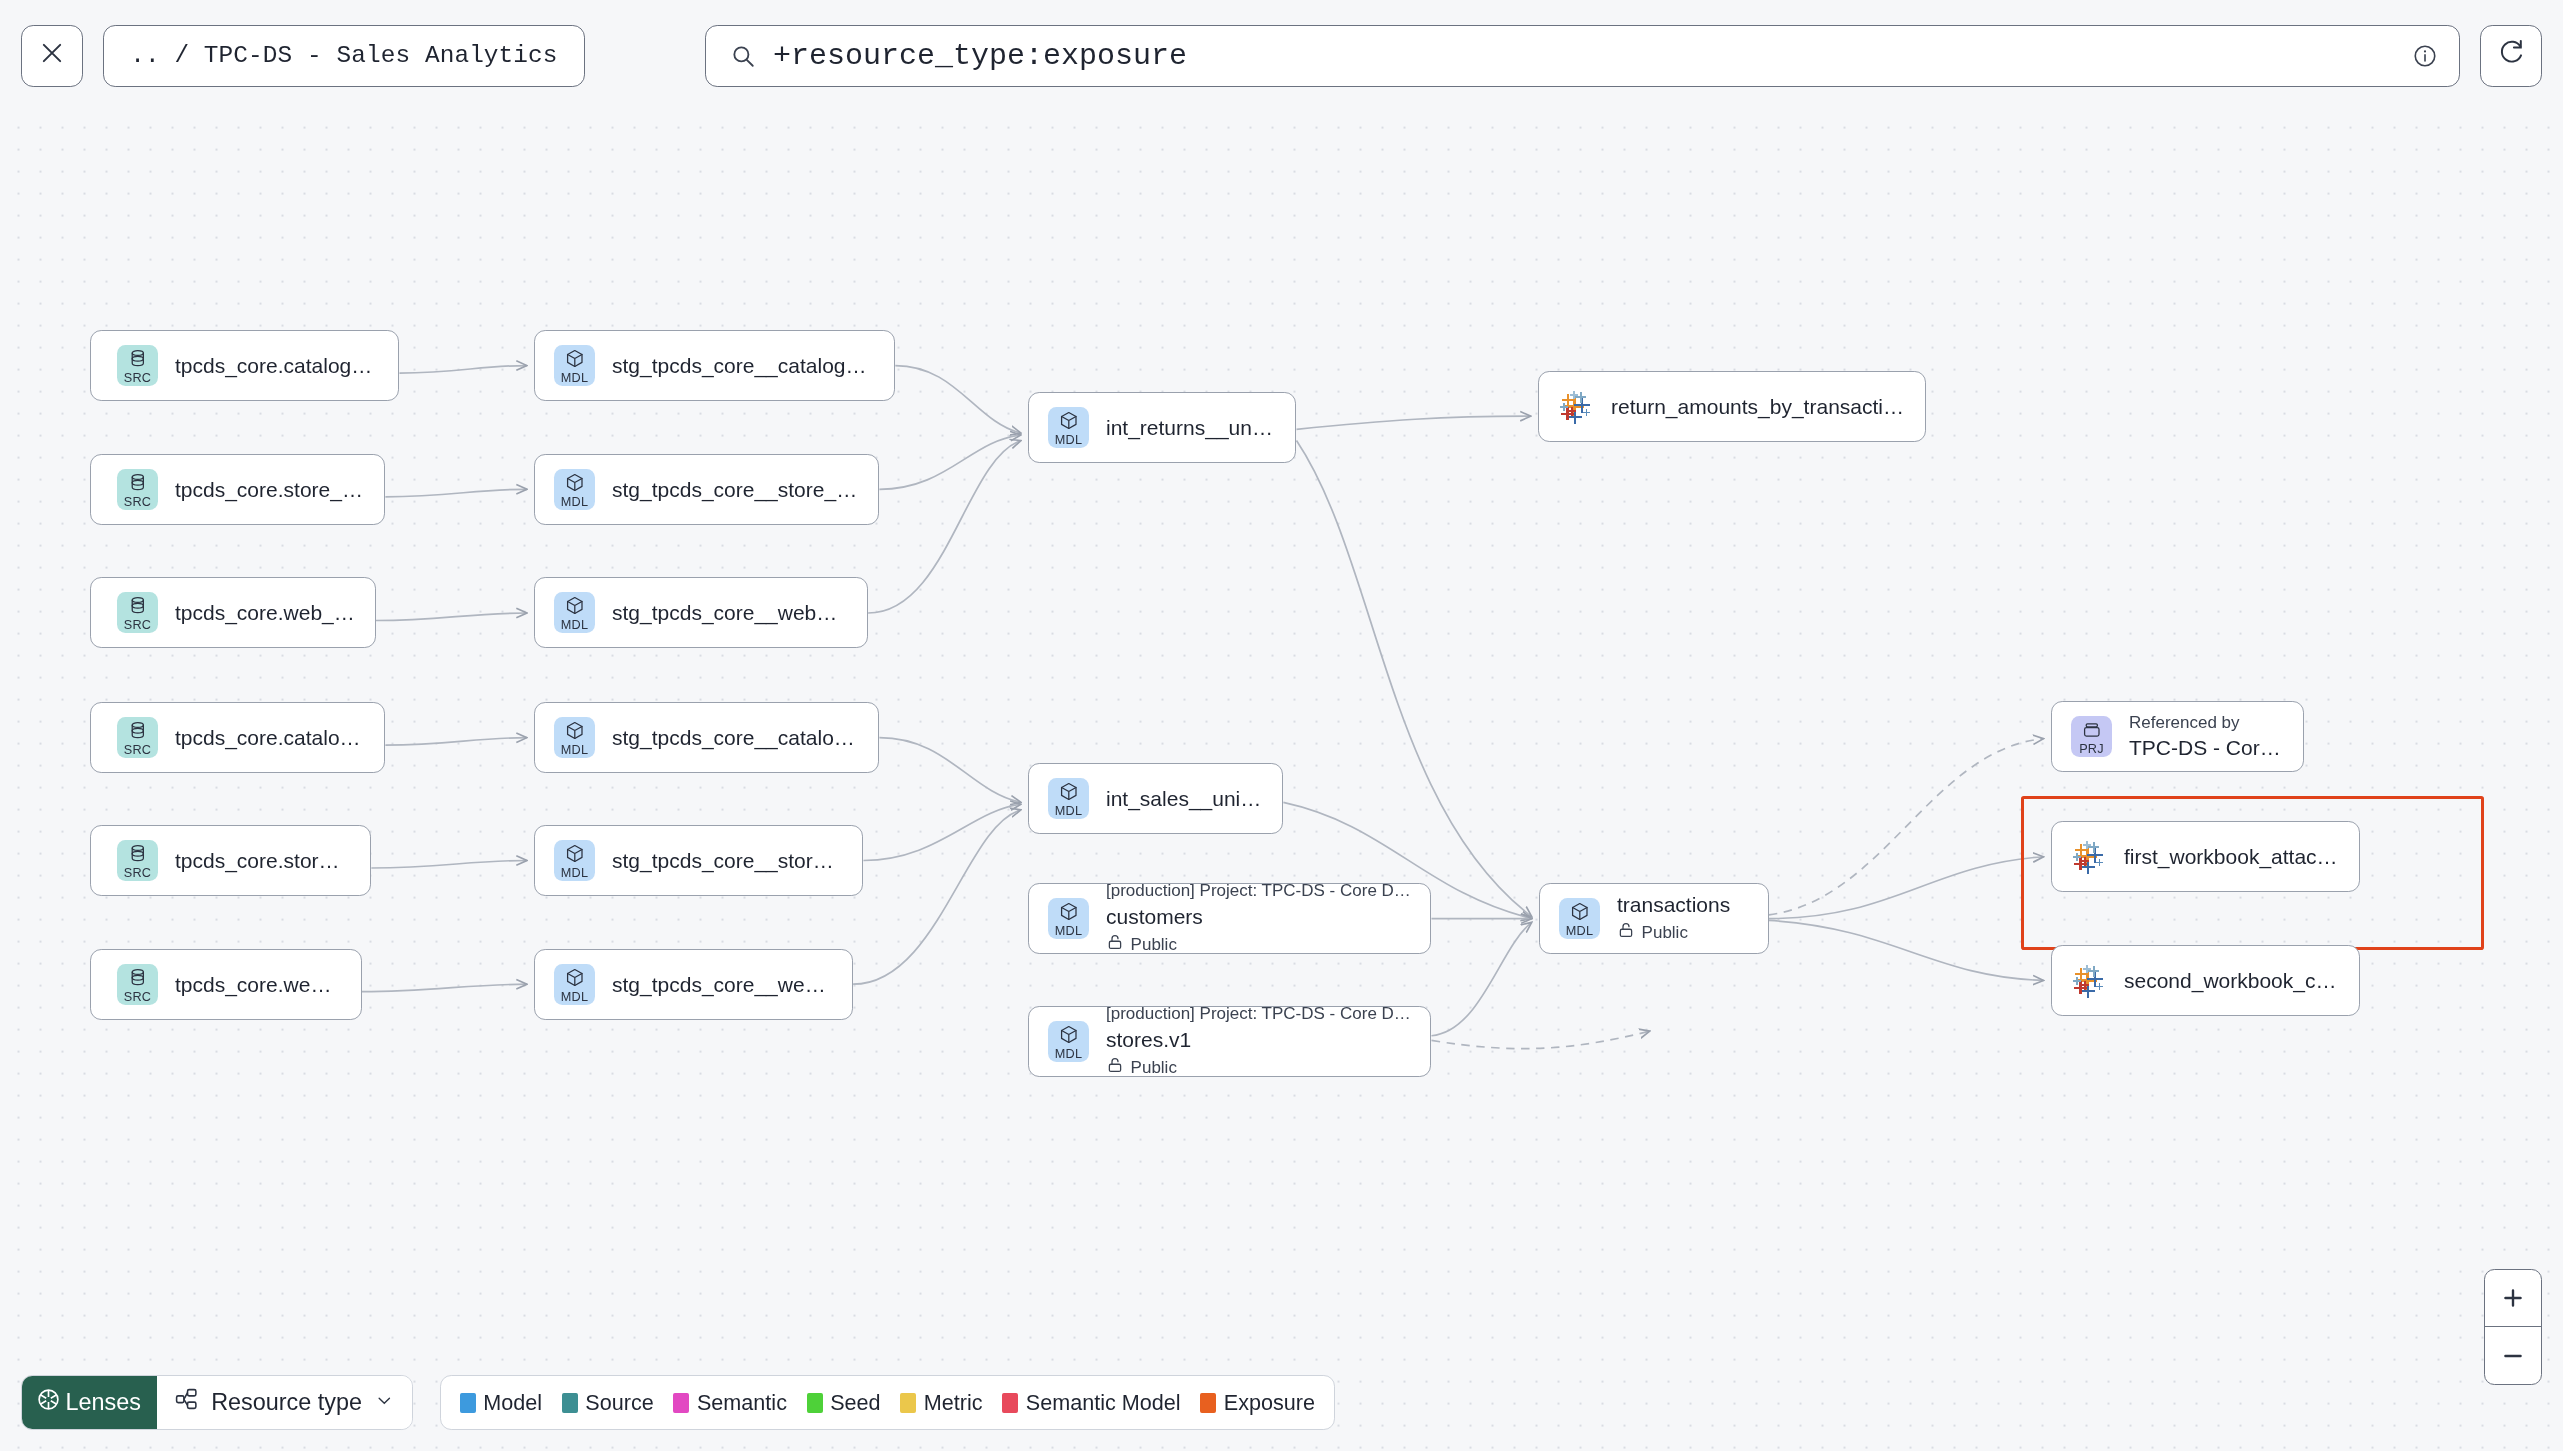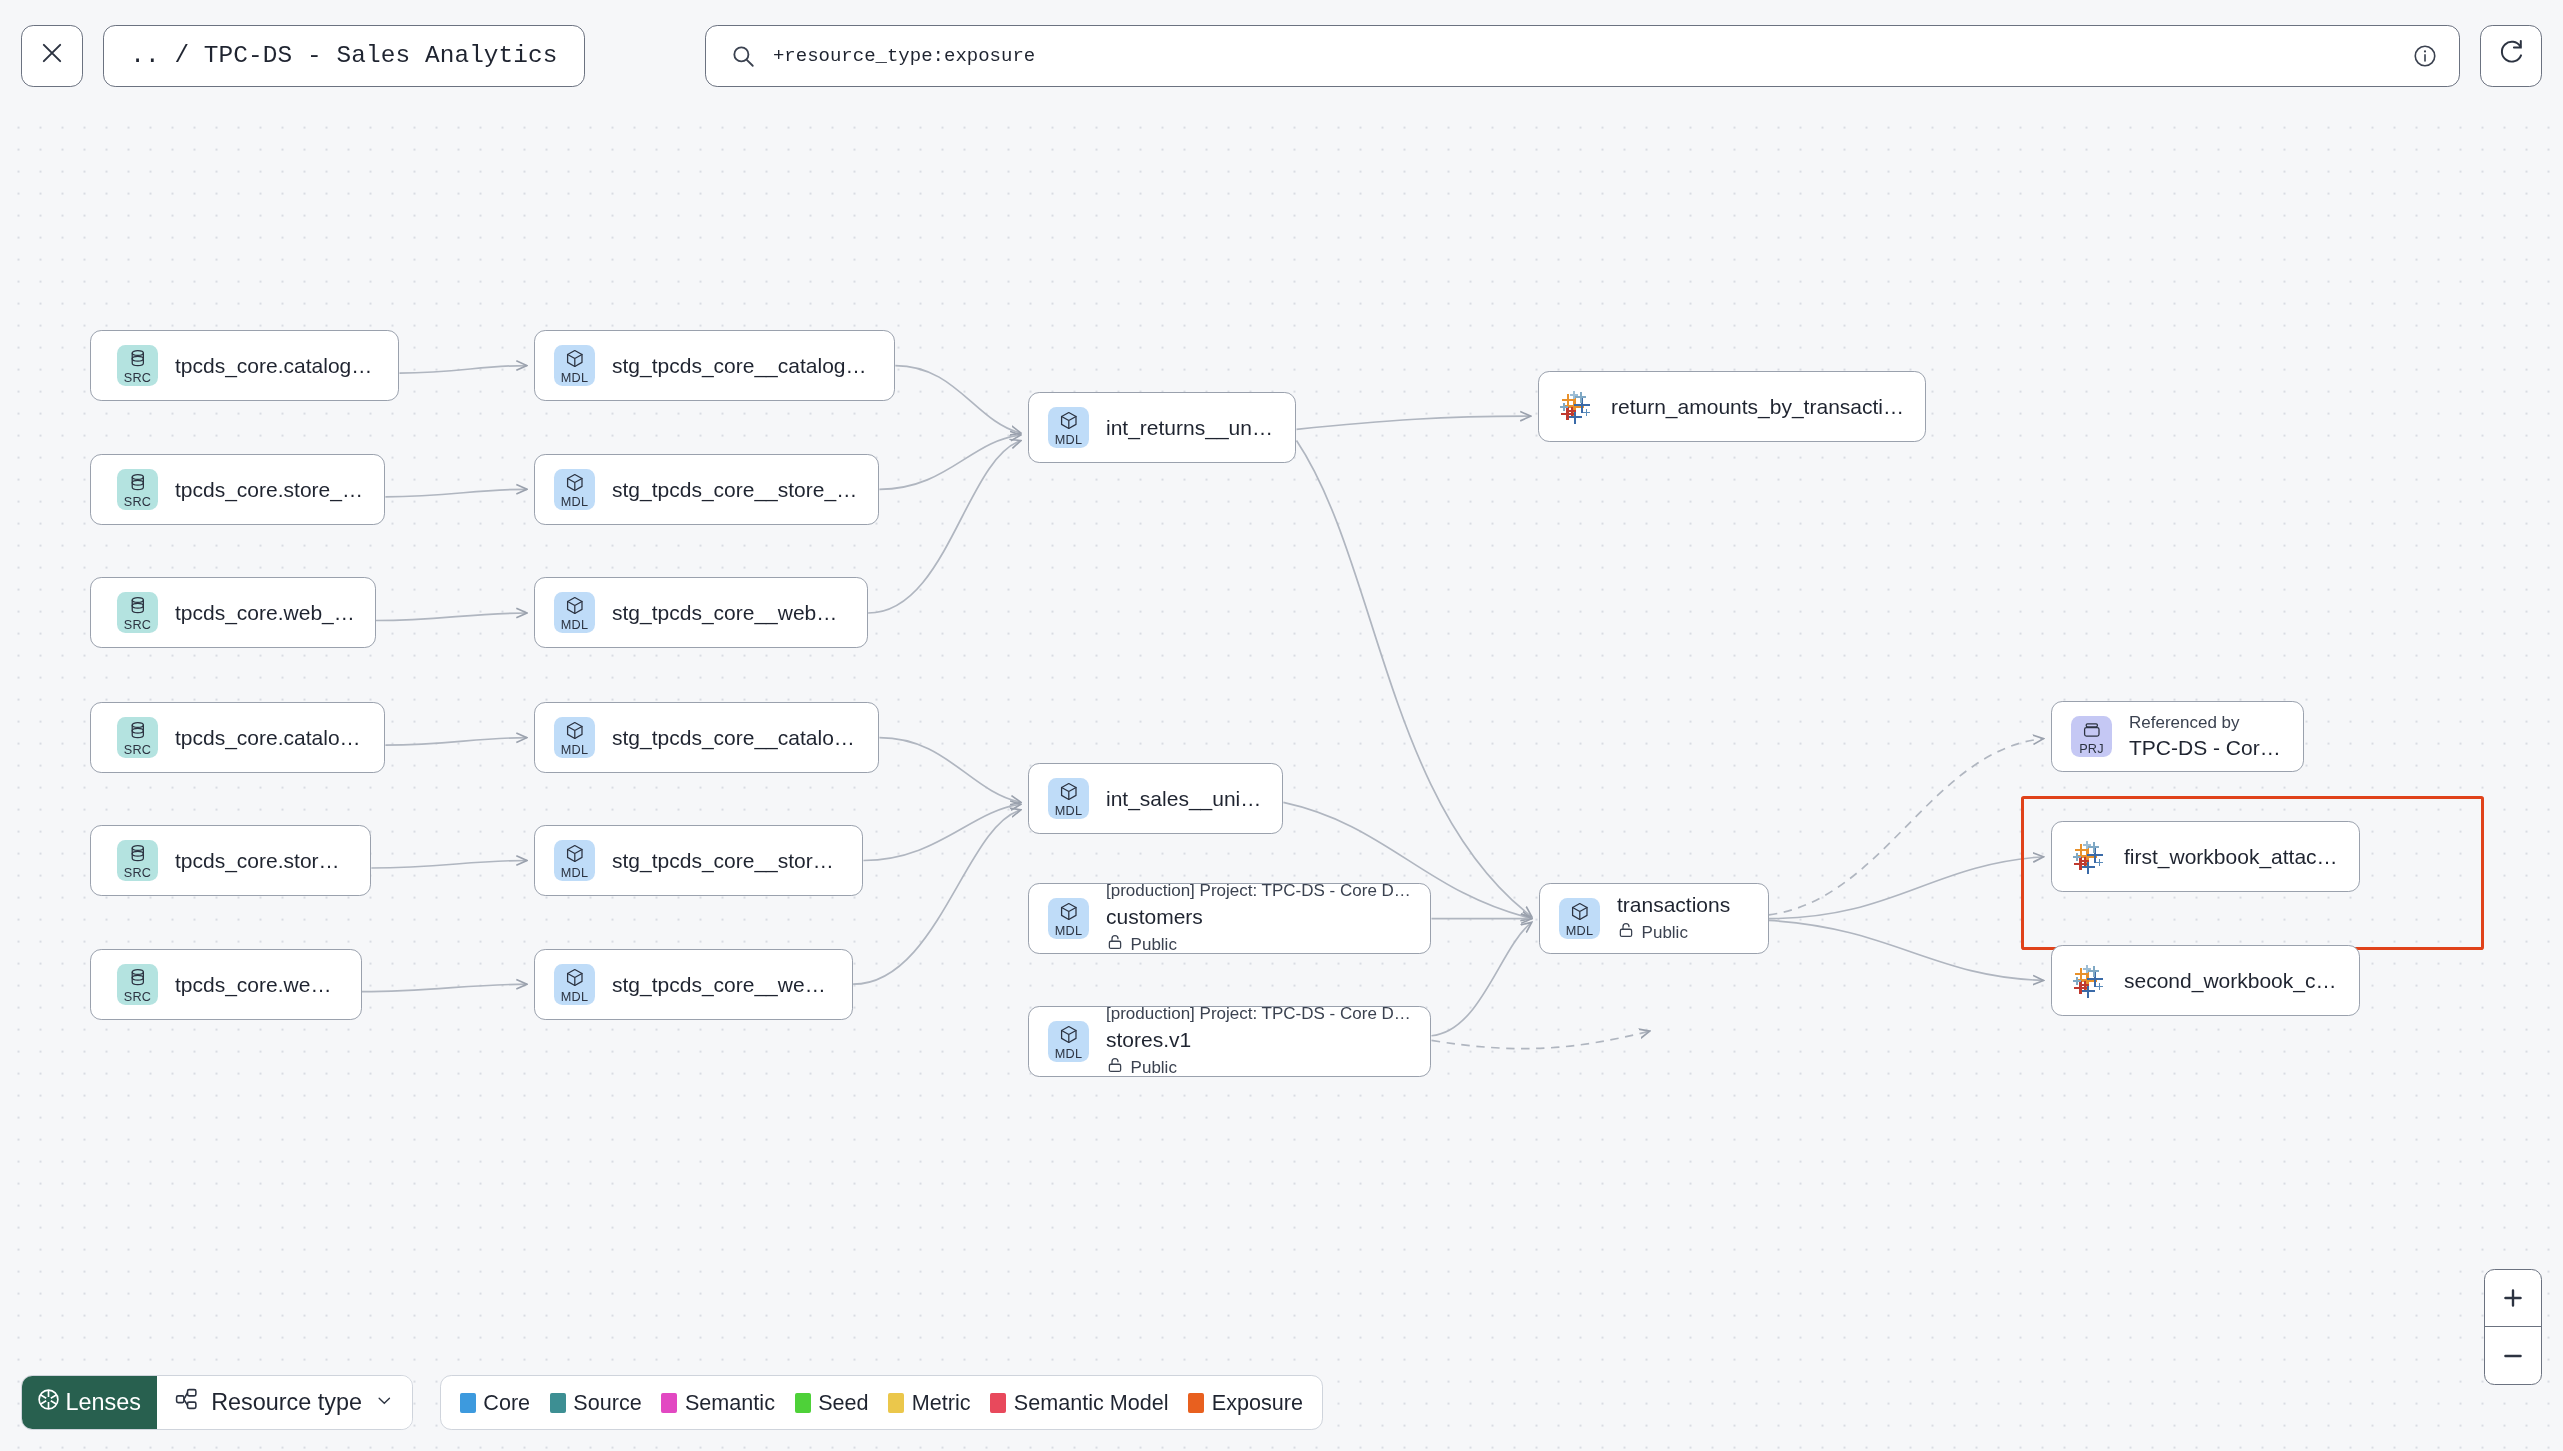--- a/index.html
+++ b/index.html
@@ -49,21 +49,21 @@
   .searchwrap {
     position: relative;
     margin-left: 120px;
     flex: 1 1 auto;
     height: 62px;
     display: flex; align-items: center;
     padding: 0 20.6px 0 24.4px;
   }
   .search-icon { flex: 0 0 auto; margin-right: 17px; display: flex; }
   .search-value {
-    font-size: 19px; color: #1f2430;
+    font-size: 30px; color: #1f2430;
     flex: 1 1 auto; white-space: nowrap; overflow: hidden;
   }
   .info-icon { flex: 0 0 auto; display: flex; }
   .refresh-btn { width: 62px; flex: 0 0 62px; margin-left: 20.6px; }
 
   
   .canvas { position: absolute; inset: 0; }
   svg.edges { position: absolute; top:0; left:0; width: 2563px; height: 1451px; overflow: visible; }
 
   
@@ -640,21 +640,21 @@
           <svg width="20.6" height="20.6" viewBox="0 0 24 24" fill="none" stroke="#2c3341" stroke-width="1.6" stroke-linecap="round">
             <path d="M6 9.5 L12 15.5 L18 9.5"></path>
           </svg>
         </span>
       </div>
     </div>
 
     <div class="legend" id="legend">
         <span class="legend-item">
           <span class="swatch" style="background:#3d9ade"></span>
-          <span>Core</span>
+          <span>Model</span>
         </span>
         <span class="legend-item">
           <span class="swatch" style="background:#3d8f93"></span>
           <span>Source</span>
         </span>
         <span class="legend-item">
           <span class="swatch" style="background:#e248c2"></span>
           <span>Semantic</span>
         </span>
         <span class="legend-item">

